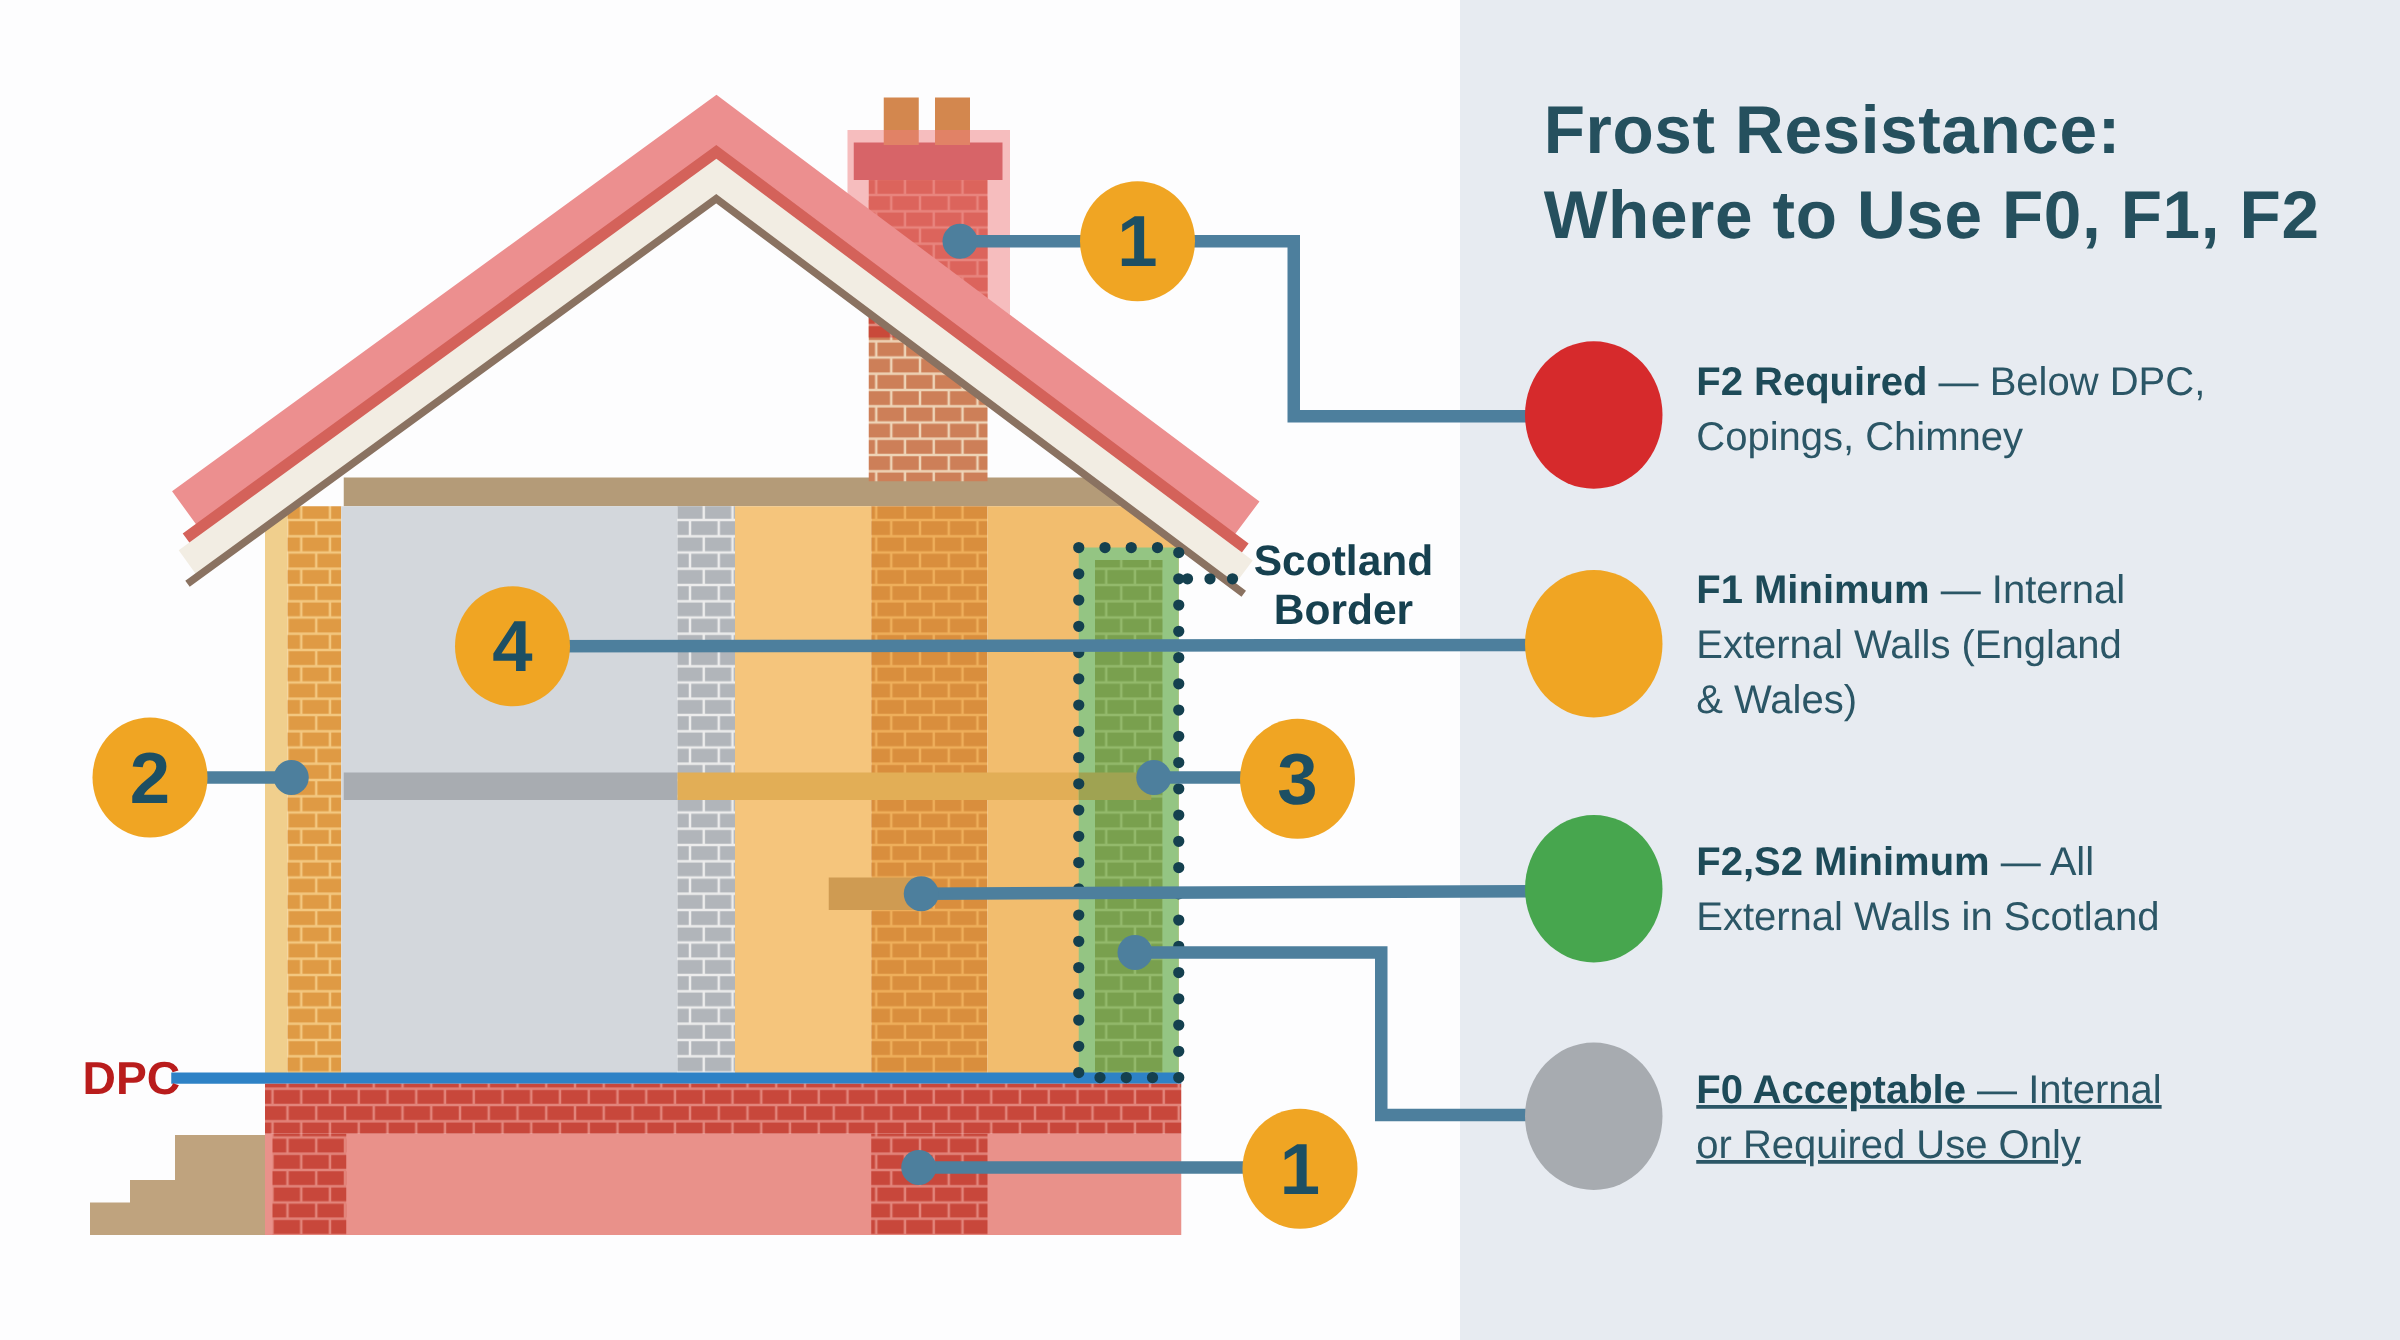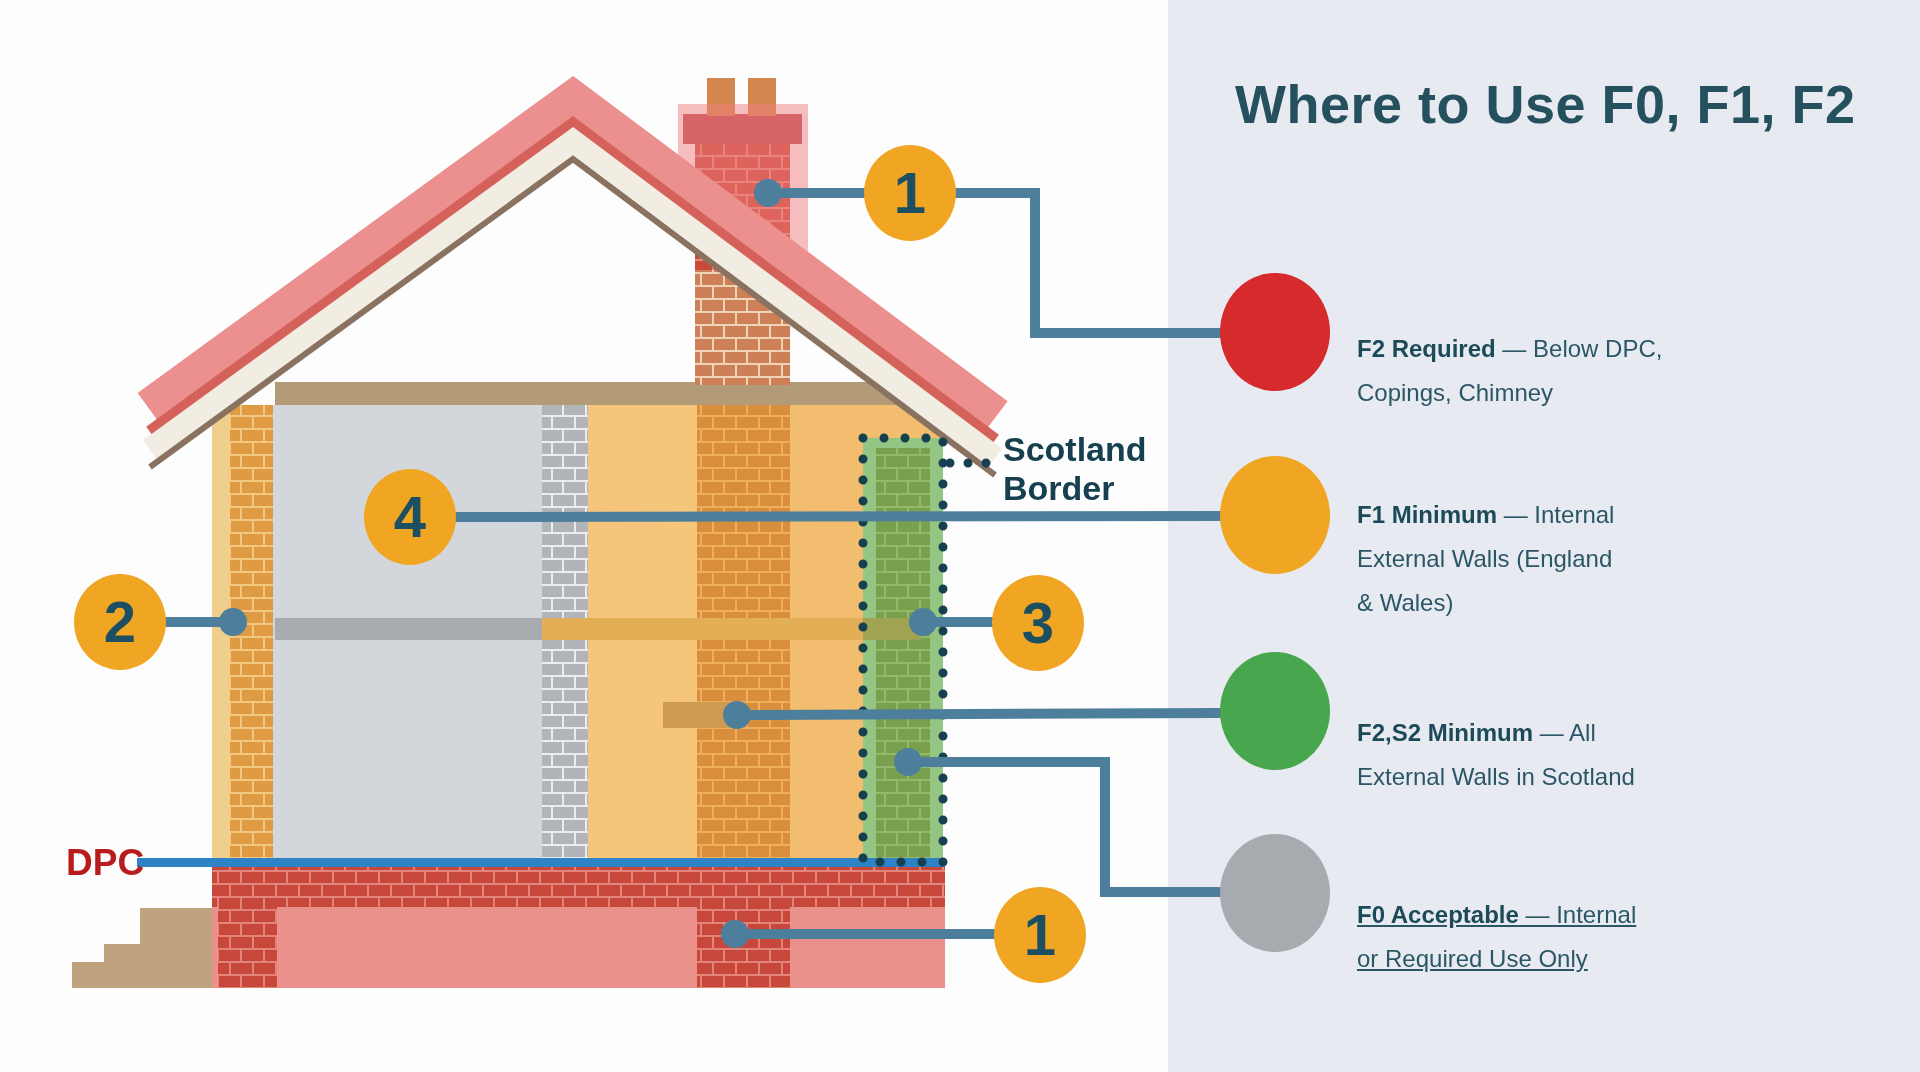--- a/index.html
+++ b/index.html
@@ -3,28 +3,28 @@
 <meta charset="utf-8">
 <style>
   html,body{margin:0;padding:0;background:#ffffff;}
   .stage{
     position:relative;width:1920px;height:1072px;overflow:hidden;
     background:#fdfdfe;font-family:"Liberation Sans","DejaVu Sans",sans-serif;
   }
   .stage svg{position:absolute;left:0;top:0;}
   .overlay{position:absolute;color:#25505e;}
   .title{left:1235px;top:70px;font-size:54px;font-weight:bold;line-height:68px;color:#25505e;letter-spacing:0.5px;}
-  .legend-text{left:1357px;width:560px;font-size:24px;line-height:44px;color:#2b5666;margin-top:44px;}
+  .legend-text{left:1357px;width:560px;font-size:32px;line-height:44px;color:#2b5666;}
   .legend-text b{color:#1d4a58;}
   .lt-1{top:283px;}
   .lt-2{top:449px;}
   .lt-3{top:667px;}
   .lt-4{top:849px;text-decoration:underline;}
   .dpc-label{left:66px;top:842px;font-size:37px;font-weight:bold;color:#b91c1c;}
-  .scotland-label{left:1003px;top:430px;font-size:34px;font-weight:bold;line-height:39px;color:#16404f;}
+  .scotland-label{left:1003px;top:430px;font-size:34px;font-weight:bold;line-height:39px;color:#16404f;text-align:center;}
   text.callout-num{font-size:58px;font-weight:bold;fill:#1d4f63;}
 </style>
 </head>
 <body>
 
 <div class="stage">
 
   <svg width="1920" height="1072" viewBox="0 0 1920 1072">
     <defs>
       <pattern id="pat-brick-orange" patternUnits="userSpaceOnUse" width="46" height="26">
@@ -202,20 +202,21 @@
 
     <g>
       <ellipse cx="1275" cy="332" rx="55" ry="59" fill="#d62a2c"></ellipse>
       <ellipse cx="1275" cy="515" rx="55" ry="59" fill="#f0a523"></ellipse>
       <ellipse cx="1275" cy="711" rx="55" ry="59" fill="#47a64e"></ellipse>
       <ellipse cx="1275" cy="893" rx="55" ry="59" fill="#a7abb0"></ellipse>
     </g>
   </svg>
 
   <div class="overlay title">
+    <div>Frost Resistance:</div>
     <div>Where to Use F0, F1, F2</div>
   </div>
 
   <div class="overlay legend-text lt-1">
     <div><b>F2 Required</b><span> — Below DPC,</span></div>
     <div>Copings, Chimney</div>
   </div>
 
   <div class="overlay legend-text lt-2">
     <div><b>F1 Minimum</b><span> — Internal</span></div>

